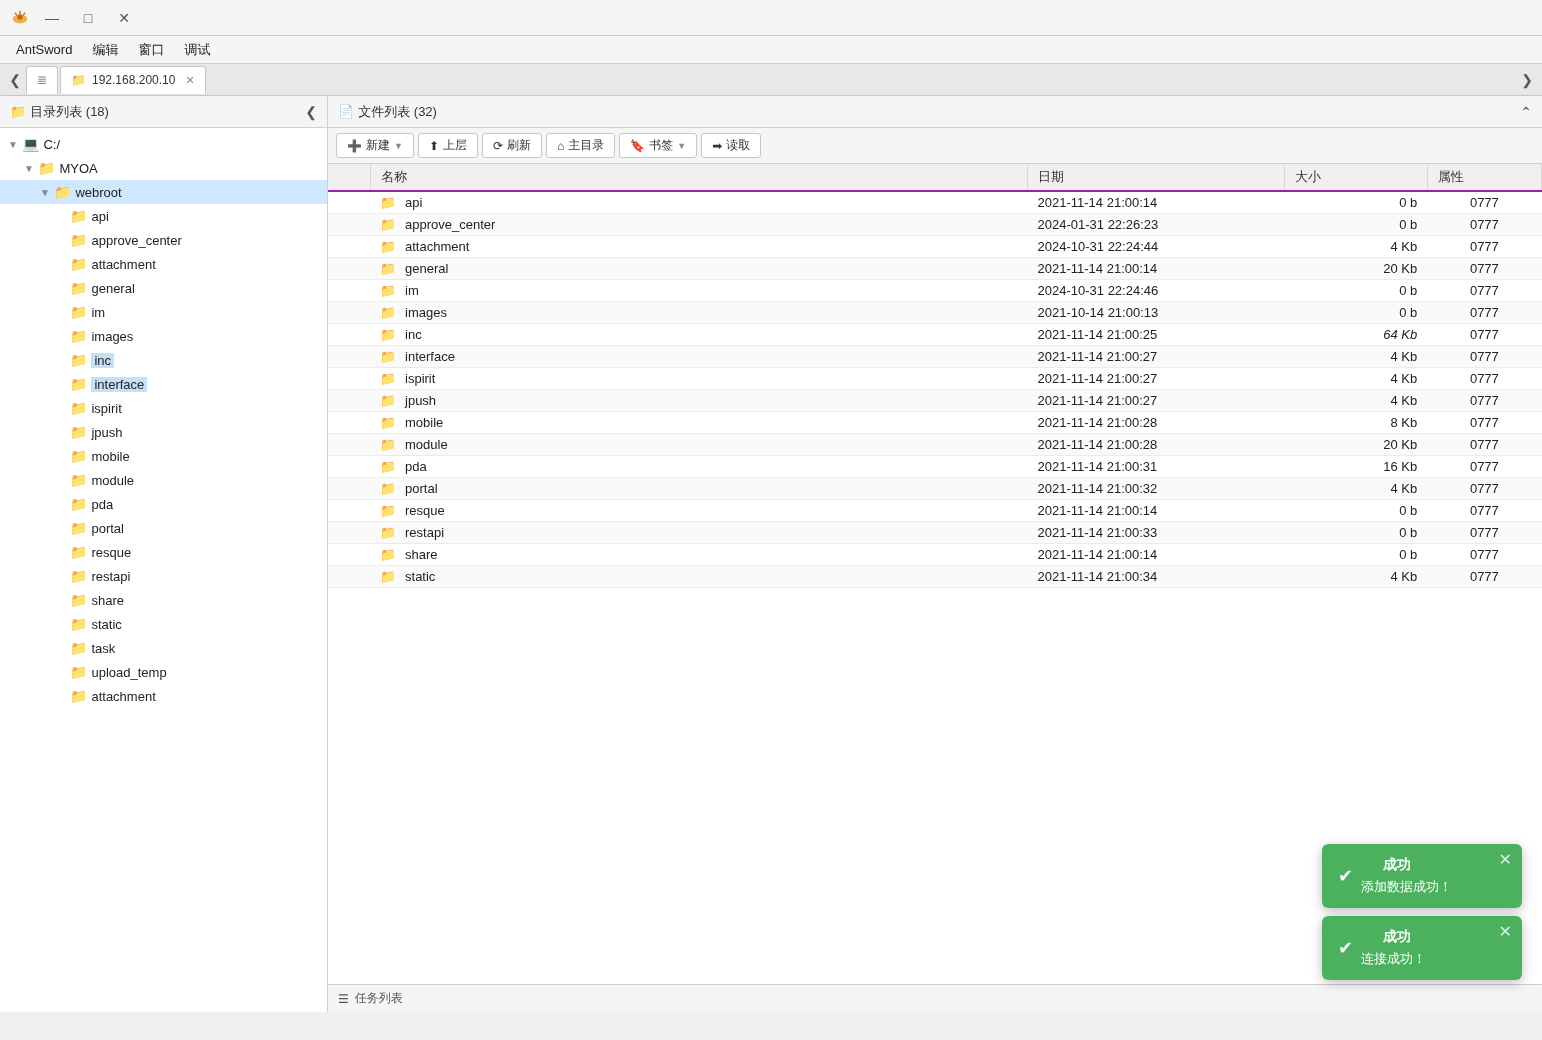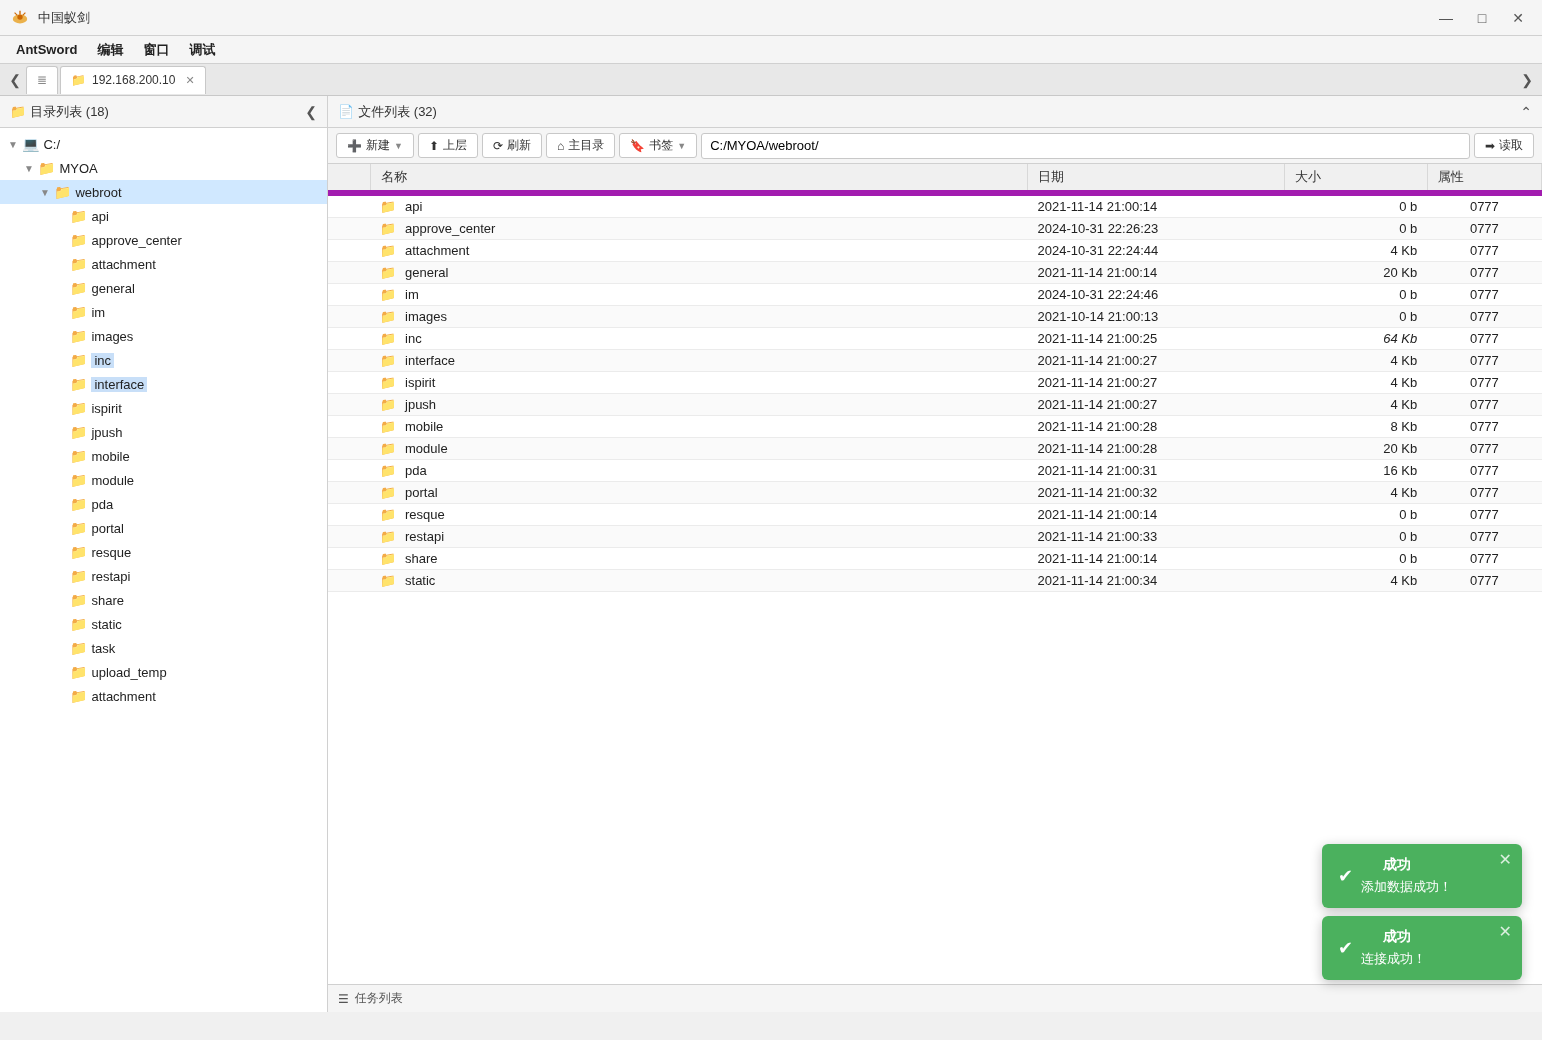--- a/index.html
+++ b/index.html
@@ -8,21 +8,21 @@
     
     .title-bar { display: flex; align-items: center; background: #f5f5f5; border-bottom: 1px solid #d0d0d0; height: 36px; padding: 0 10px; user-select: none; }
     .title-bar-icon { width: 20px; height: 20px; margin-right: 8px; display: flex; align-items: center; justify-content: center; }
     .title-bar-icon svg { width: 18px; height: 18px; }
     .title-bar-text { font-size: 13px; color: #333; flex: 1; }
     .title-bar-controls { display: flex; gap: 8px; }
     .title-bar-btn { width: 28px; height: 24px; display: flex; align-items: center; justify-content: center; cursor: pointer; border-radius: 2px; font-size: 14px; color: #555; }
 
     
     .menu-bar { display: flex; align-items: center; background: #f5f5f5; border-bottom: 1px solid #d0d0d0; height: 28px; padding: 0 6px; }
-    .menu-item { padding: 2px 10px; cursor: pointer; border-radius: 2px; font-size: 13px; color: #222; font-weight: bold; }
+    .menu-item { padding: 2px 10px; cursor: pointer; border-radius: 2px; font-size: 13px; color: #222; }
 
     
     .tab-bar { display: flex; align-items: center; background: #e8e8e8; border-bottom: 1px solid #c8c8c8; height: 32px; padding: 0 4px; }
     .tab-nav-btn { width: 22px; height: 28px; display: flex; align-items: center; justify-content: center; cursor: pointer; color: #555; font-size: 14px; }
     .tab { display: flex; align-items: center; background: #fff; border: 1px solid #c8c8c8; border-bottom: none; height: 28px; padding: 0 10px; margin-right: 2px; border-radius: 3px 3px 0 0; font-size: 12px; color: #333; gap: 6px; cursor: pointer; }
     .tab-icon { font-size: 12px; color: #888; }
     .tab-close { color: #888; font-size: 11px; cursor: pointer; margin-left: 4px; }
     .tab-nav-btn-right { margin-left: auto; }
 
     
@@ -53,21 +53,21 @@
     
     .toolbar { display: flex; align-items: center; padding: 4px 8px; background: #f5f5f5; border-bottom: 1px solid #d0d0d0; height: 36px; gap: 4px; }
     .toolbar-btn { display: flex; align-items: center; gap: 4px; padding: 3px 10px; background: #fff; border: 1px solid #c8c8c8; border-radius: 3px; cursor: pointer; font-size: 12px; color: #333; }
     .toolbar-btn .btn-arrow { font-size: 9px; color: #888; }
     .path-input { flex: 1; border: 1px solid #c8c8c8; border-radius: 3px; padding: 3px 8px; font-size: 13px; height: 26px; }
     .read-btn { display: flex; align-items: center; gap: 4px; padding: 3px 10px; background: #fff; border: 1px solid #c8c8c8; border-radius: 3px; cursor: pointer; font-size: 12px; color: #333; }
 
     
     .file-table-container { flex: 1; overflow-y: auto; }
     .file-table { width: 100%; border-collapse: collapse; }
-    .file-table th { background: #f0f0f0; border-bottom: 6px solid #a21caf; border-right: 1px solid #d8d8d8; padding: 4px 10px; text-align: left; font-size: 13px; font-weight: normal; color: #333; position: sticky; top: 0; z-index: 1; }
+    .file-table th { background: #f0f0f0; border-bottom: 2px solid #a21caf; border-right: 1px solid #d8d8d8; padding: 4px 10px; text-align: left; font-size: 13px; font-weight: normal; color: #333; position: sticky; top: 0; z-index: 1; }
     .file-table td { border-bottom: 1px solid #ebebeb; padding: 3px 10px; font-size: 13px; color: #222; vertical-align: middle; }
     .file-table tr:nth-child(even) td { background: #fafafa; }
     .col-name { width: 460px; }
     .col-date { width: 180px; }
     .col-size { width: 100px; text-align: right; }
     .col-attr { width: 80px; text-align: center; }
     .folder-icon-cell { color: #607080; display: inline-flex; align-items: center; }
 
     
     .bottom-bar { height: 28px; background: #f5f5f5; border-top: 1px solid #d0d0d0; display: flex; align-items: center; padding: 0 10px; font-size: 12px; color: #555; }
@@ -96,21 +96,20 @@
 <div class="title-bar">
   <div class="title-bar-icon">
     <svg viewBox="0 0 20 20" fill="none">
       <ellipse cx="10" cy="11" rx="8" ry="5" fill="#e8a020" opacity="0.8"></ellipse>
       <ellipse cx="10" cy="9" rx="3" ry="3" fill="#cc6600"></ellipse>
       <line x1="10" y1="6" x2="10" y2="2" stroke="#cc6600" stroke-width="1.5"></line>
       <line x1="7" y1="7" x2="4" y2="4" stroke="#cc6600" stroke-width="1.2"></line>
       <line x1="13" y1="7" x2="16" y2="4" stroke="#cc6600" stroke-width="1.2"></line>
     </svg>
   </div>
-  <span class="title-bar-text">中国蚁剑</span>
   <div class="title-bar-controls">
     <div class="title-bar-btn">—</div>
     <div class="title-bar-btn">□</div>
     <div class="title-bar-btn close">✕</div>
   </div>
 </div>
 
 <div class="menu-bar">
   <div class="menu-item">AntSword</div>
   <div class="menu-item">编辑</div>
@@ -291,21 +290,20 @@
       </div>
       <div class="toolbar-btn">
         <span>⌂</span>
         <span>主目录</span>
       </div>
       <div class="toolbar-btn">
         <span>🔖</span>
         <span>书签</span>
         <span class="btn-arrow">▼</span>
       </div>
-      <input class="path-input" type="text" value="C:/MYOA/webroot/" style="">
       <div class="read-btn">
         <span>➡</span>
         <span>读取</span>
       </div>
     </div>
 
     <div class="file-table-container">
       <table class="file-table">
         <thead>
           <tr>
@@ -330,21 +328,21 @@
               <td class="col-attr" style="text-align: center;">0777</td>
             </tr>
             <tr>
               <td class="check-cell"></td>
               <td class="col-name">
                 <div class="name-cell">
                   <span class="folder-icon-cell" style="margin-right:8px;">📁</span>
                   <span>approve_center</span>
                 </div>
               </td>
-              <td class="col-date">2024-10-31 22:26:23</td>
+              <td class="col-date">2024-01-31 22:26:23</td>
               <td class="col-size" style="text-align: right;">0 b</td>
               <td class="col-attr" style="text-align: center;">0777</td>
             </tr>
             <tr>
               <td class="check-cell"></td>
               <td class="col-name">
                 <div class="name-cell">
                   <span class="folder-icon-cell" style="margin-right:8px;">📁</span>
                   <span>attachment</span>
                 </div>

